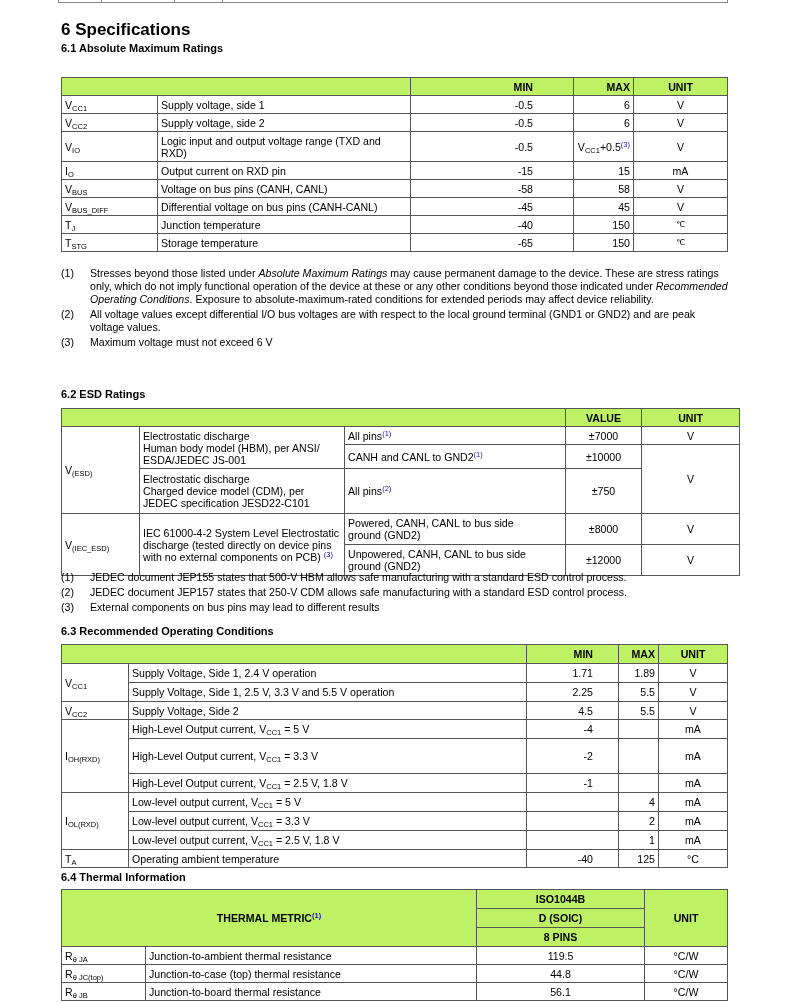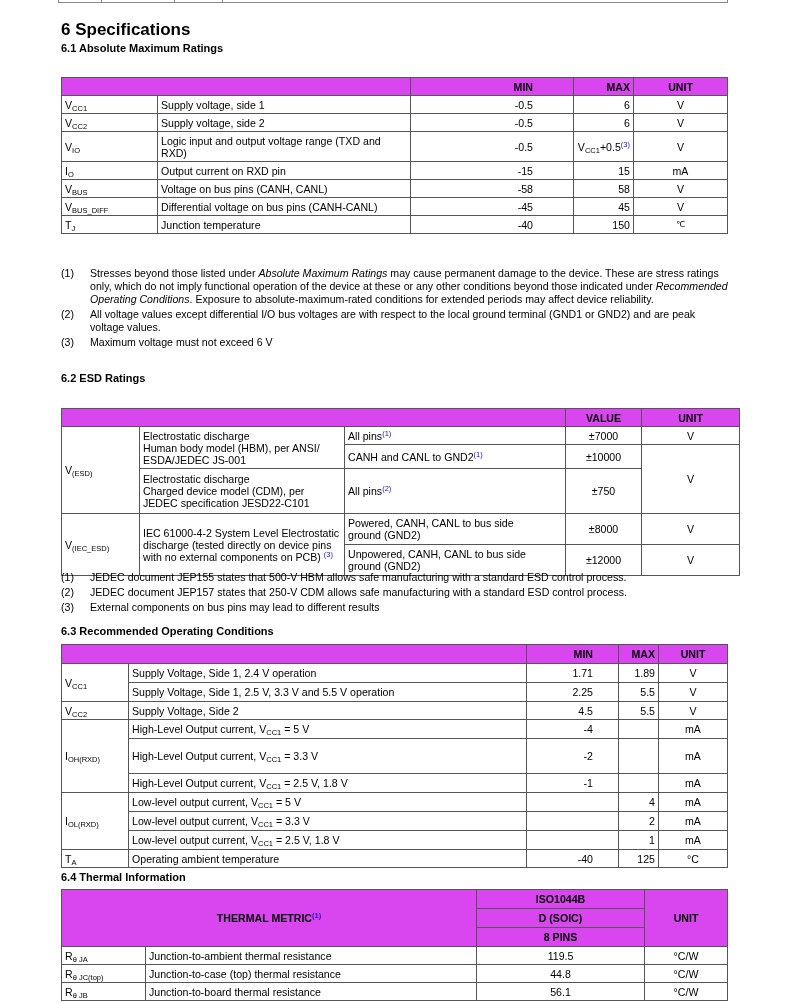--- a/index.html
+++ b/index.html
@@ -1,20 +1,20 @@
 <!DOCTYPE html>
 <html><head>
 <meta charset="utf-8">
 <style>
   * { box-sizing: border-box; margin: 0; padding: 0; }
   html, body { width: 790px; height: 1003px; background: #ffffff; overflow: hidden; }
   body { font-family: "Liberation Sans", sans-serif; color: #000; position: relative; }
   table { border-collapse: collapse; table-layout: fixed; position: absolute; }
   td, th { border: 1px solid #555; font-size: 10.6px; line-height: 12px; padding: 1px 3px; vertical-align: middle; font-weight: normal; }
-  th { background: #d946ef; font-weight: bold; }
+  th { background: #bef264; font-weight: bold; }
   .c { text-align: center; }
   .r { text-align: right; }
   sub { font-size: 7.5px; vertical-align: -2px; line-height: 0; }
   sup, .fn { font-size: 7.5px; vertical-align: 4px; line-height: 0; color: #1a0dcc; }
   h1 { position: absolute; font-size: 17px; font-weight: bold; left: 61px; }
   h2 { position: absolute; font-size: 11px; font-weight: bold; left: 61px; }
   .notes { position: absolute; left: 61px; width: 670px; font-size: 10.6px; line-height: 13px; }
   .note { display: flex; margin-bottom: 2px; }
   .note .n { width: 29px; flex: none; }
   .note .t { flex: 1; }
@@ -95,39 +95,46 @@
     <td class="r">45</td>
     <td class="c">V</td>
   </tr>
   <tr style="height:18px">
     <td><span>T</span><sub>J</sub></td>
     <td>Junction temperature</td>
     <td class="r" style="padding-right:40px">-40</td>
     <td class="r">150</td>
     <td class="c deg">℃</td>
   </tr>
+  <tr style="height:18px">
+    <td><span>T</span><sub>STG</sub></td>
+    <td>Storage temperature</td>
+    <td class="r" style="padding-right:40px">-65</td>
+    <td class="r">150</td>
+    <td class="c deg">℃</td>
+  </tr>
 </tbody>
   </table>
 
 <div class="notes" style="top:267px">
   <div class="note">
     <span class="n">(1)</span>
     <span class="t"><span>Stresses beyond those listed under </span><i>Absolute Maximum Ratings</i><span> may cause permanent damage to the device. These are stress ratings only, which do not imply functional operation of the device at these or any other conditions beyond those indicated under </span><i>Recommended Operating Conditions</i><span>. Exposure to absolute-maximum-rated conditions for extended periods may affect device reliability.</span></span>
   </div>
   <div class="note">
     <span class="n">(2)</span>
     <span class="t">All voltage values except differential I/O bus voltages are with respect to the local ground terminal (GND1 or GND2) and are peak voltage values.</span>
   </div>
   <div class="note">
     <span class="n">(3)</span>
     <span class="t">Maximum voltage must not exceed 6 V</span>
   </div>
 </div>
 
-<h2 style="top:372px">6.2 ESD Ratings</h2>
+<h2 style="top:388px">6.2 ESD Ratings</h2>
 
 <table style="left:61px; top:408px; width:678px;">
   <colgroup>
       <col style="width:78px">
       <col style="width:205px">
       <col style="width:221px">
       <col style="width:76px">
       <col style="width:98px">
     </colgroup>
   <tbody>

